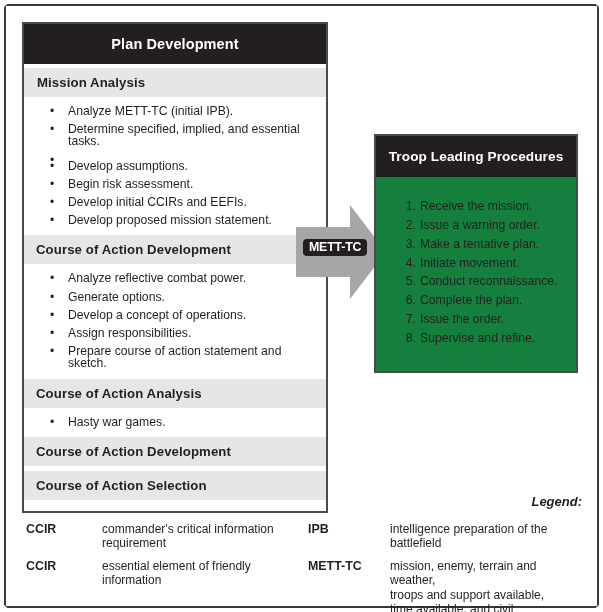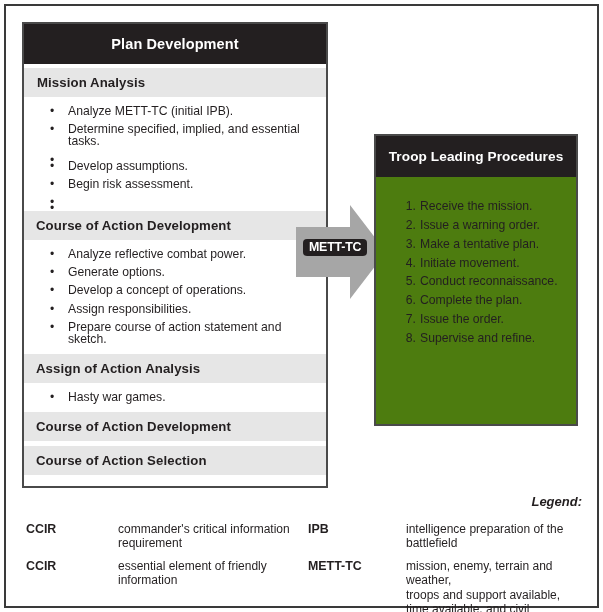--- a/index.html
+++ b/index.html
@@ -10,20 +10,21 @@
   body {
     font-family: "Liberation Sans", sans-serif;
   }
   #page {
     position: relative;
     width: 603px;
     height: 612px;
     background: #ffffff;
     box-sizing: border-box;
     overflow: hidden;
+    border-radius: 19px;
   }
   
   .outer-frame {
     position: absolute;
     left: 4px;
     top: 4px;
     width: 595px;
     height: 604px;
     border: 2px solid #3a3a3a;
     box-sizing: border-box;
@@ -83,24 +84,24 @@
     line-height: 1.0;
   }
   .gap-row { height: 5px; }
 
   
   .right-panel {
     position: absolute;
     left: 374px;
     top: 134px;
     width: 204px;
-    height: 292px;
+    height: 239px;
     border: 2px solid #4a4a4a;
     box-sizing: border-box;
-    background: #4d7c0f;
+    background: #15803d;
   }
   .right-panel .panel-header {
     padding: 13px 4px 13px 4px;
     font-size: 13.6px;
   }
   .steps {
     list-style: none;
     margin: 0;
     padding: 20px 0 0 0;
   }
@@ -163,21 +164,20 @@
   .legend-cols {
     display: flex;
     gap: 0px;
   }
   .legend-col { }
   .legend-col.col-left { width: 282px; }
   .legend-col.col-right { width: 274px; }
   .legend-row {
     display: flex;
     margin-bottom: 9px;
-    gap: 16px;
   }
   .legend-term {
     font-weight: bold;
     font-size: 12.4px;
     color: #231f20;
     line-height: 1.18;
   }
   .col-left .legend-term { width: 76px; flex: none; }
   .col-right .legend-term { width: 82px; flex: none; }
   .legend-def {
@@ -197,32 +197,32 @@
     <div class="panel-header">Plan Development</div>
     <div class="panel-body">
       <div id="left-sections">
           <div class="section-head first">Mission Analysis</div>
           <ul class="bullet-list">
             <li><span class="bullet-dot">•</span><span>Analyze METT-TC (initial IPB).</span></li>
             <li><span class="bullet-dot">•</span><span>Determine specified, implied, and essential tasks.</span></li>
             <li><span class="bullet-dot">•</span></li>
             <li><span class="bullet-dot">•</span><span>Develop assumptions.</span></li>
             <li><span class="bullet-dot">•</span><span>Begin risk assessment.</span></li>
-            <li><span class="bullet-dot">•</span></li>
-            <li><span class="bullet-dot">•</span></li>
+            <li><span class="bullet-dot">•</span><span>Develop initial CCIRs and EEFIs.</span></li>
+            <li><span class="bullet-dot">•</span><span>Develop proposed mission statement.</span></li>
           </ul>
           <div class="section-head">Course of Action Development</div>
           <ul class="bullet-list">
             <li><span class="bullet-dot">•</span><span>Analyze reflective combat power.</span></li>
             <li><span class="bullet-dot">•</span><span>Generate options.</span></li>
             <li><span class="bullet-dot">•</span><span>Develop a concept of operations.</span></li>
             <li><span class="bullet-dot">•</span><span>Assign responsibilities.</span></li>
             <li><span class="bullet-dot">•</span><span>Prepare course of action statement and sketch.</span></li>
           </ul>
-          <div class="section-head">Assign of Action Analysis</div>
+          <div class="section-head">Course of Action Analysis</div>
           <ul class="bullet-list">
             <li><span class="bullet-dot">•</span><span>Hasty war games.</span></li>
           </ul>
           <div class="section-head">Course of Action Development</div>
           <div class="gap-row"></div>
           <div class="section-head">Course of Action Selection</div>
           <div class="gap-row"></div>
         </div>
     </div>
   </div>

